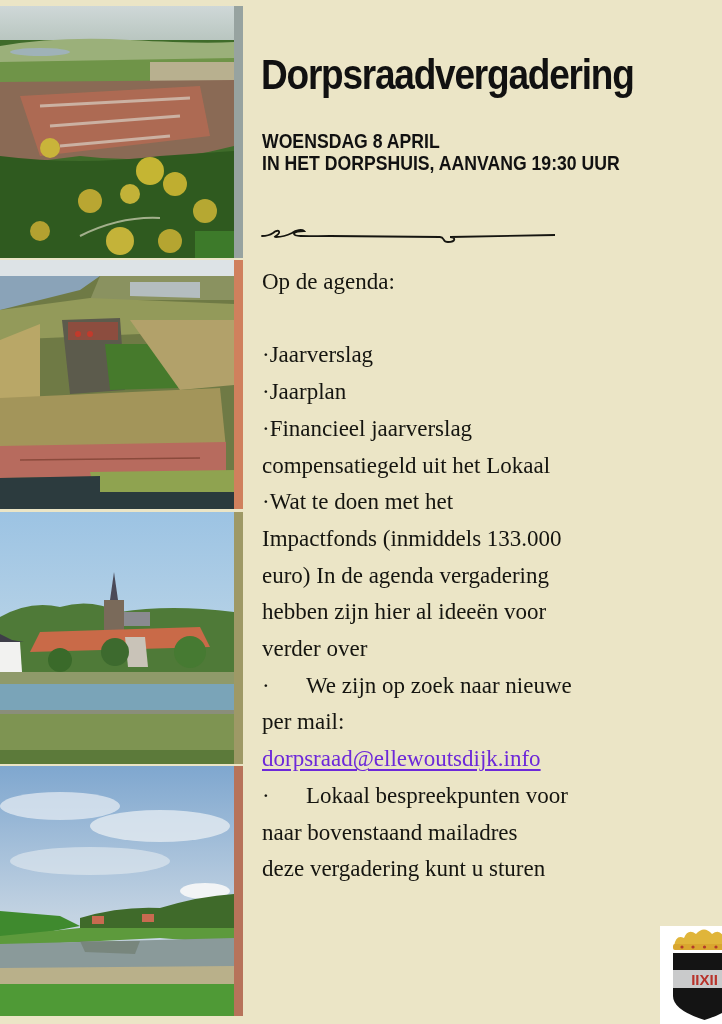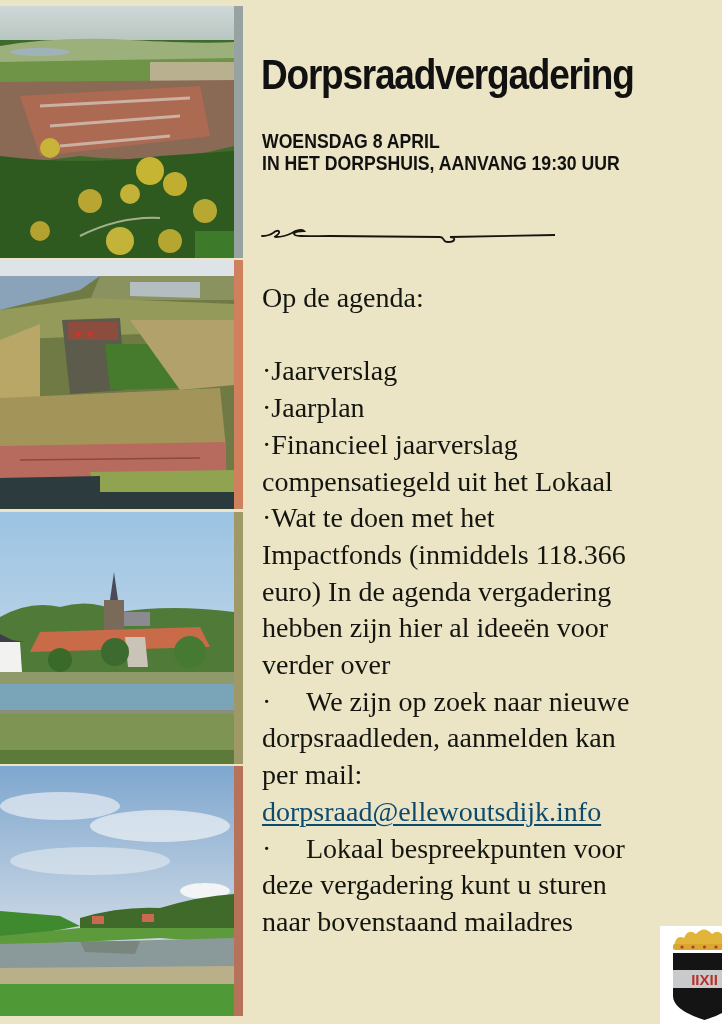--- a/index.html
+++ b/index.html
@@ -54,31 +54,31 @@
       white-space: nowrap;
       color: #111;
     }
     .squiggle {
       position: absolute;
       left: 260px; top: 222px;
       width: 295px; height: 26px;
     }
     .body-text {
       position: absolute;
-      left: 262px; top: 280px;
+      left: 262px; top: 264px;
       width: 420px;
-      font-size: 28px;
+      font-size: 23px;
       line-height: 36.7px;
       color: #151510;
     }
     .body-text .line { display: block; white-space: nowrap; }
     .body-text .blank { height: 36.7px; display: block; }
     .bullet-tab { display: inline-block; width: 44px; }
     .email-link {
-      color: #0c4a6e;
+      color: #6d28d9;
       text-decoration: underline;
       text-underline-offset: 3px;
       text-decoration-thickness: 1.5px;
     }
     
     .crest-box {
       position: absolute;
       left: 633px; top: 926px;
       width: 89px; height: 98px;
       background: #ffffff;
@@ -220,33 +220,32 @@
 <div class="body-text">
   <span class="line">Op de agenda:</span>
   <span class="blank"></span>
 
   <span class="line">·Jaarverslag</span>
   <span class="line">·Jaarplan</span>
   <span class="line">·Financieel jaarverslag</span>
 
   <span class="line">compensatiegeld uit het Lokaal</span>
   <span class="line">·Wat te doen met het</span>
-  <span class="line">Impactfonds (inmiddels 118.366</span>
+  <span class="line">Impactfonds (inmiddels 133.000</span>
   <span class="line">euro) In de agenda vergadering</span>
   <span class="line">hebben zijn hier al ideeën voor</span>
   <span class="line">verder over</span>
 
   <span class="line"><span class="bullet-tab">·</span><span>We zijn op zoek naar nieuwe</span></span>
-  <span class="line">dorpsraadleden, aanmelden kan</span>
   <span class="line">per mail:</span>
   <span class="line"><a class="email-link">dorpsraad@ellewoutsdijk.info</a></span>
 
   <span class="line"><span class="bullet-tab">·</span><span>Lokaal bespreekpunten voor</span></span>
+  <span class="line">naar bovenstaand mailadres</span>
   <span class="line">deze vergadering kunt u sturen</span>
-  <span class="line">naar bovenstaand mailadres</span>
 </div>
 
 <div class="crest-box">
   <svg viewBox="0 0 89 98">
 
     <path d="M14 20 Q16 8 24 12 Q28 2 36 8 Q44 -1 52 8 Q60 2 64 12 Q72 8 75 20 Z" fill="#e0b53a"></path>
     <rect x="13" y="18" width="63" height="6" rx="2" fill="#d9a62f"></rect>
     <circle cx="22" cy="21" r="1.6" fill="#b33a2a"></circle>
     <circle cx="33" cy="21" r="1.6" fill="#b33a2a"></circle>
     <circle cx="44.5" cy="21" r="1.6" fill="#b33a2a"></circle>

